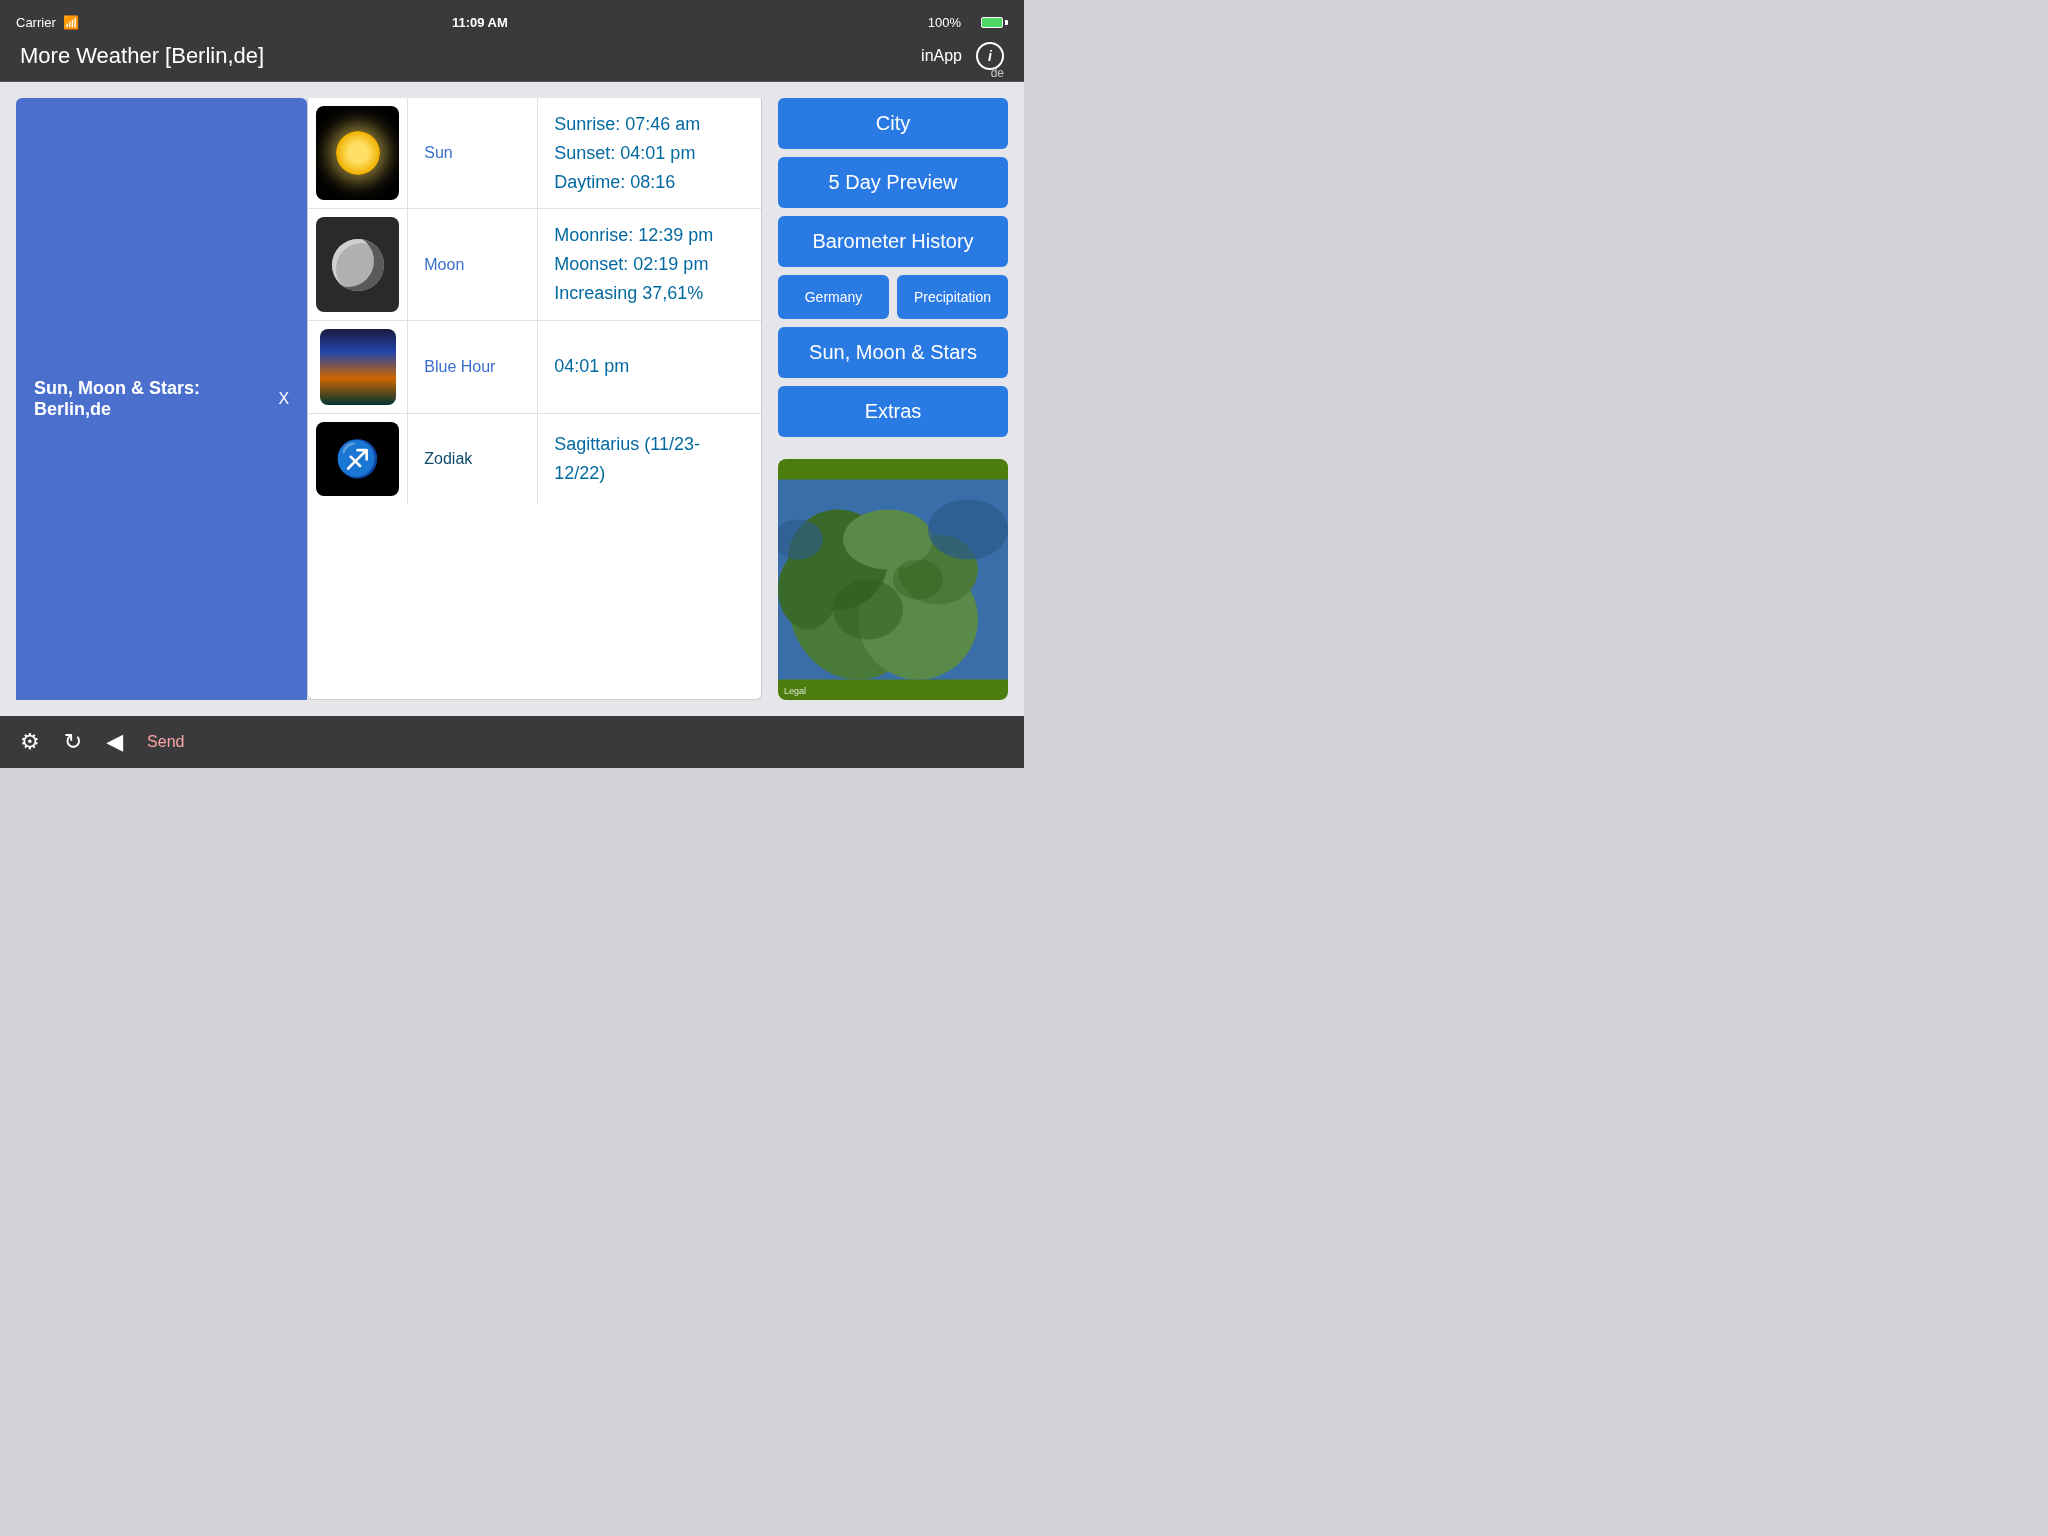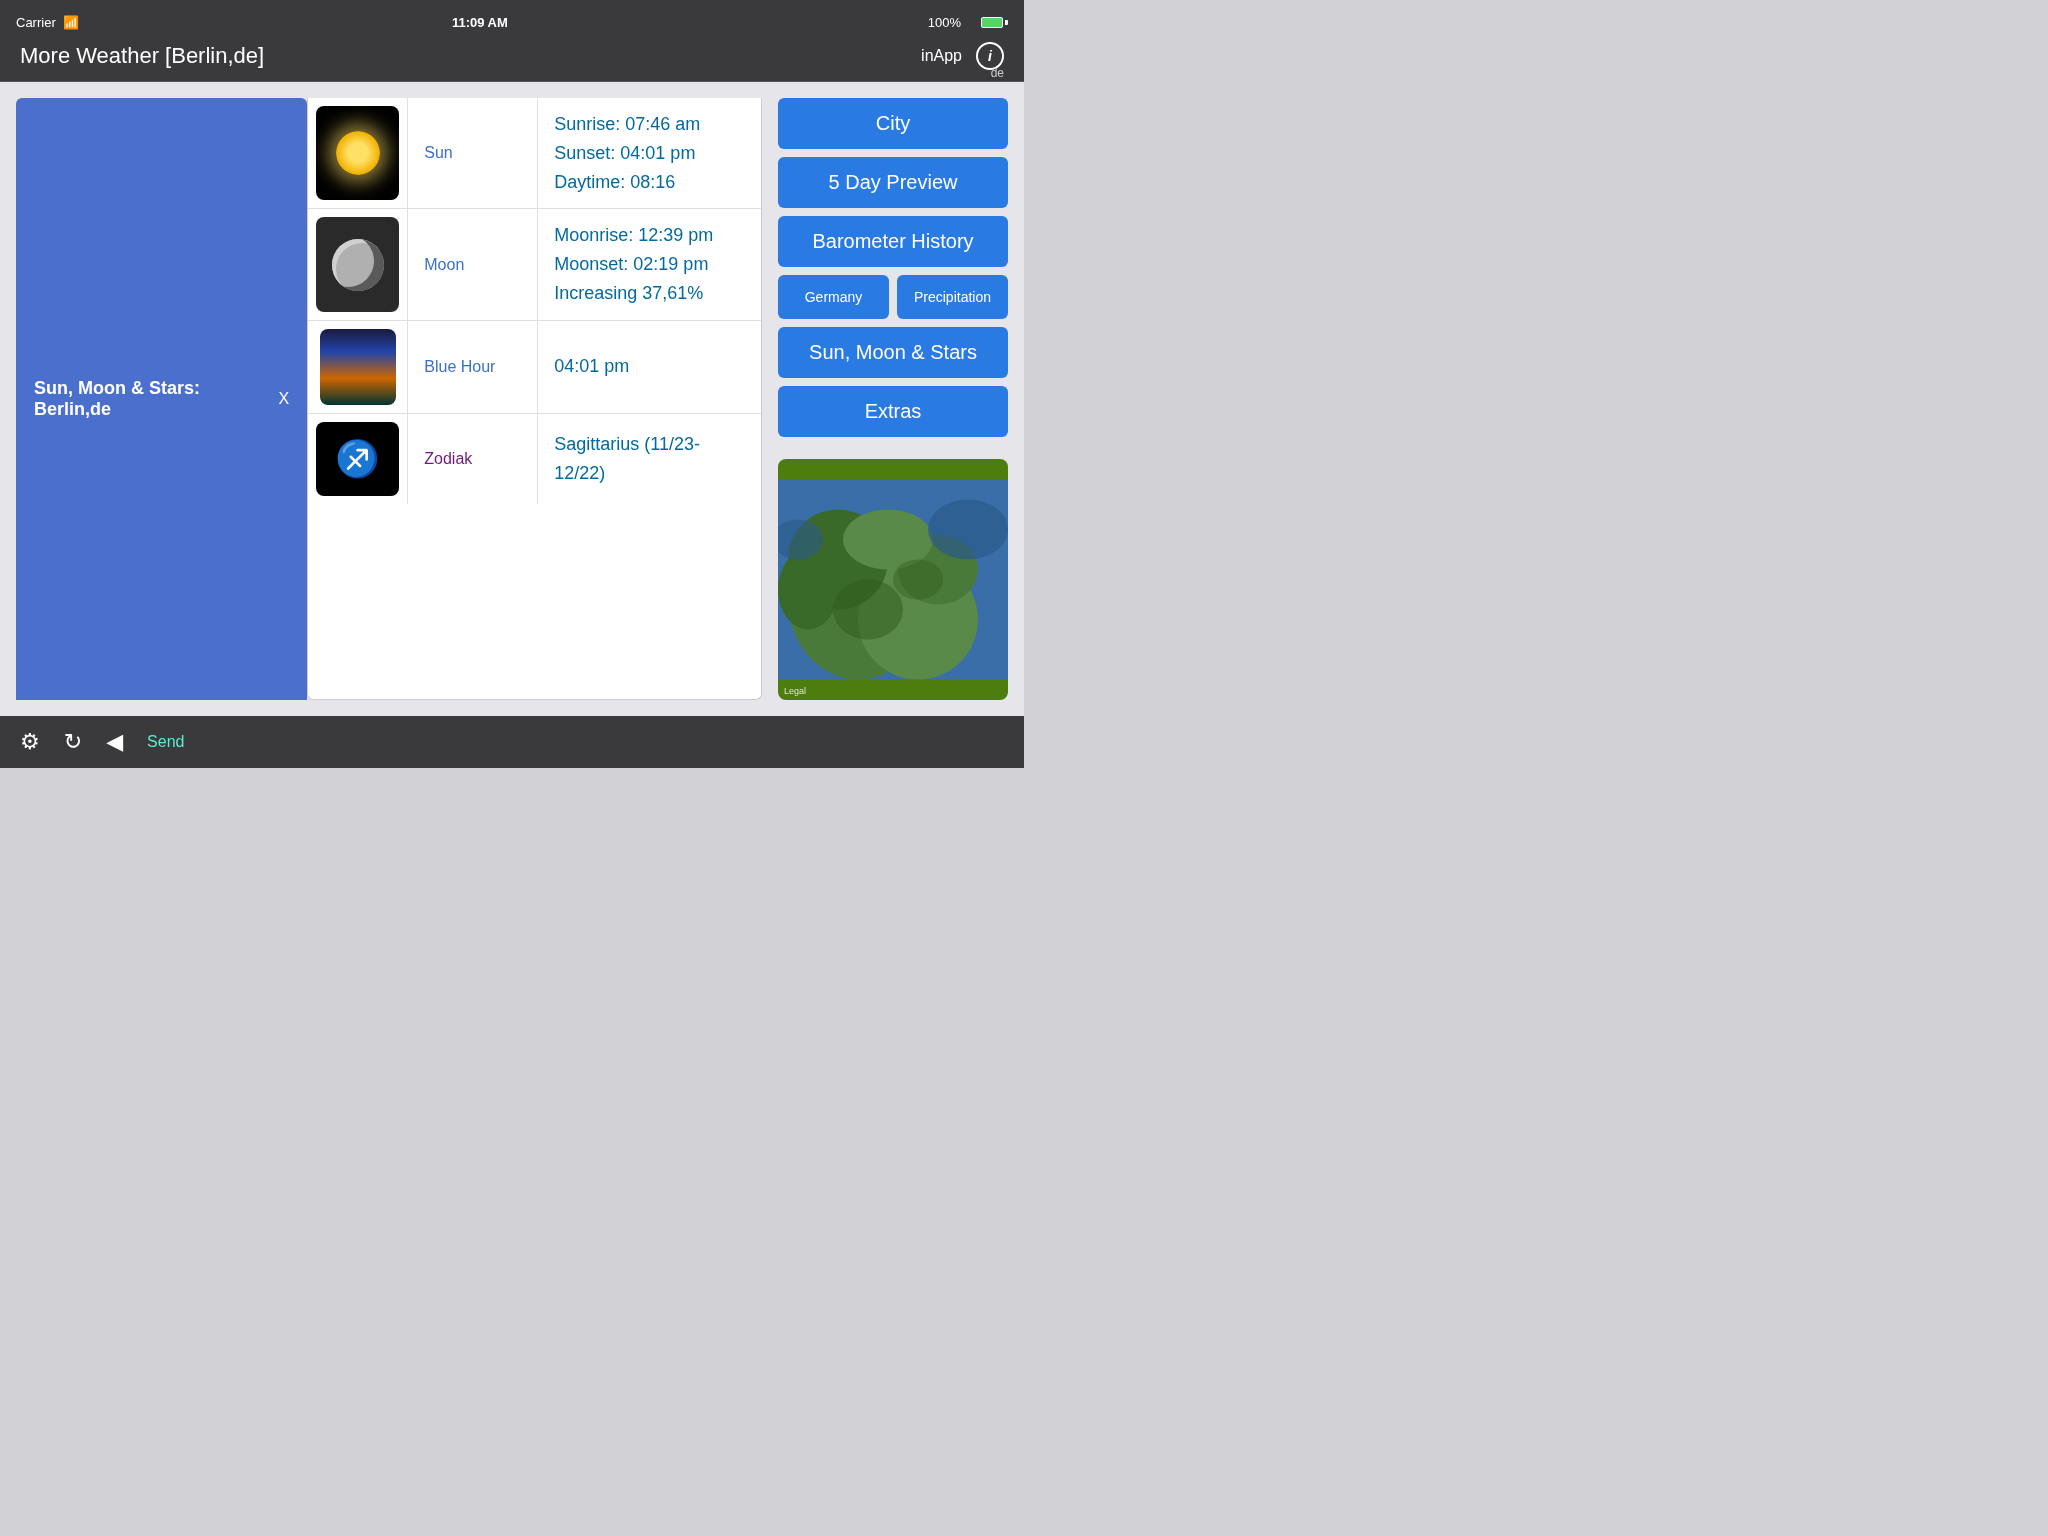--- a/index.html
+++ b/index.html
@@ -204,21 +204,21 @@
       display: flex;
       align-items: center;
       border-right: 1px solid #e0e0e0;
       flex-shrink: 0;
     }
     .row-name {
       color: #3a6fcd;
       font-size: 16px;
       font-weight: 500;
     }
-    .row-name.black { color: #701a75; }
+    .row-name.black { color: #0c4a6e; }
     .row-detail-cell {
       flex: 1;
       padding: 12px 16px;
       display: flex;
       flex-direction: column;
       justify-content: center;
     }
     .detail-line {
       font-size: 18px;
       color: #0369a1;
@@ -282,21 +282,21 @@
     .tool-btn {
       color: white;
       font-size: 22px;
       background: none;
       border: none;
       cursor: pointer;
       display: flex;
       align-items: center;
     }
     .send-btn {
-      color: #5eead4;
+      color: #fca5a5;
       font-size: 16px;
       background: none;
       border: none;
       cursor: pointer;
     }
   </style>
 </head>
 <body>
 
 <div class="status-bar">

